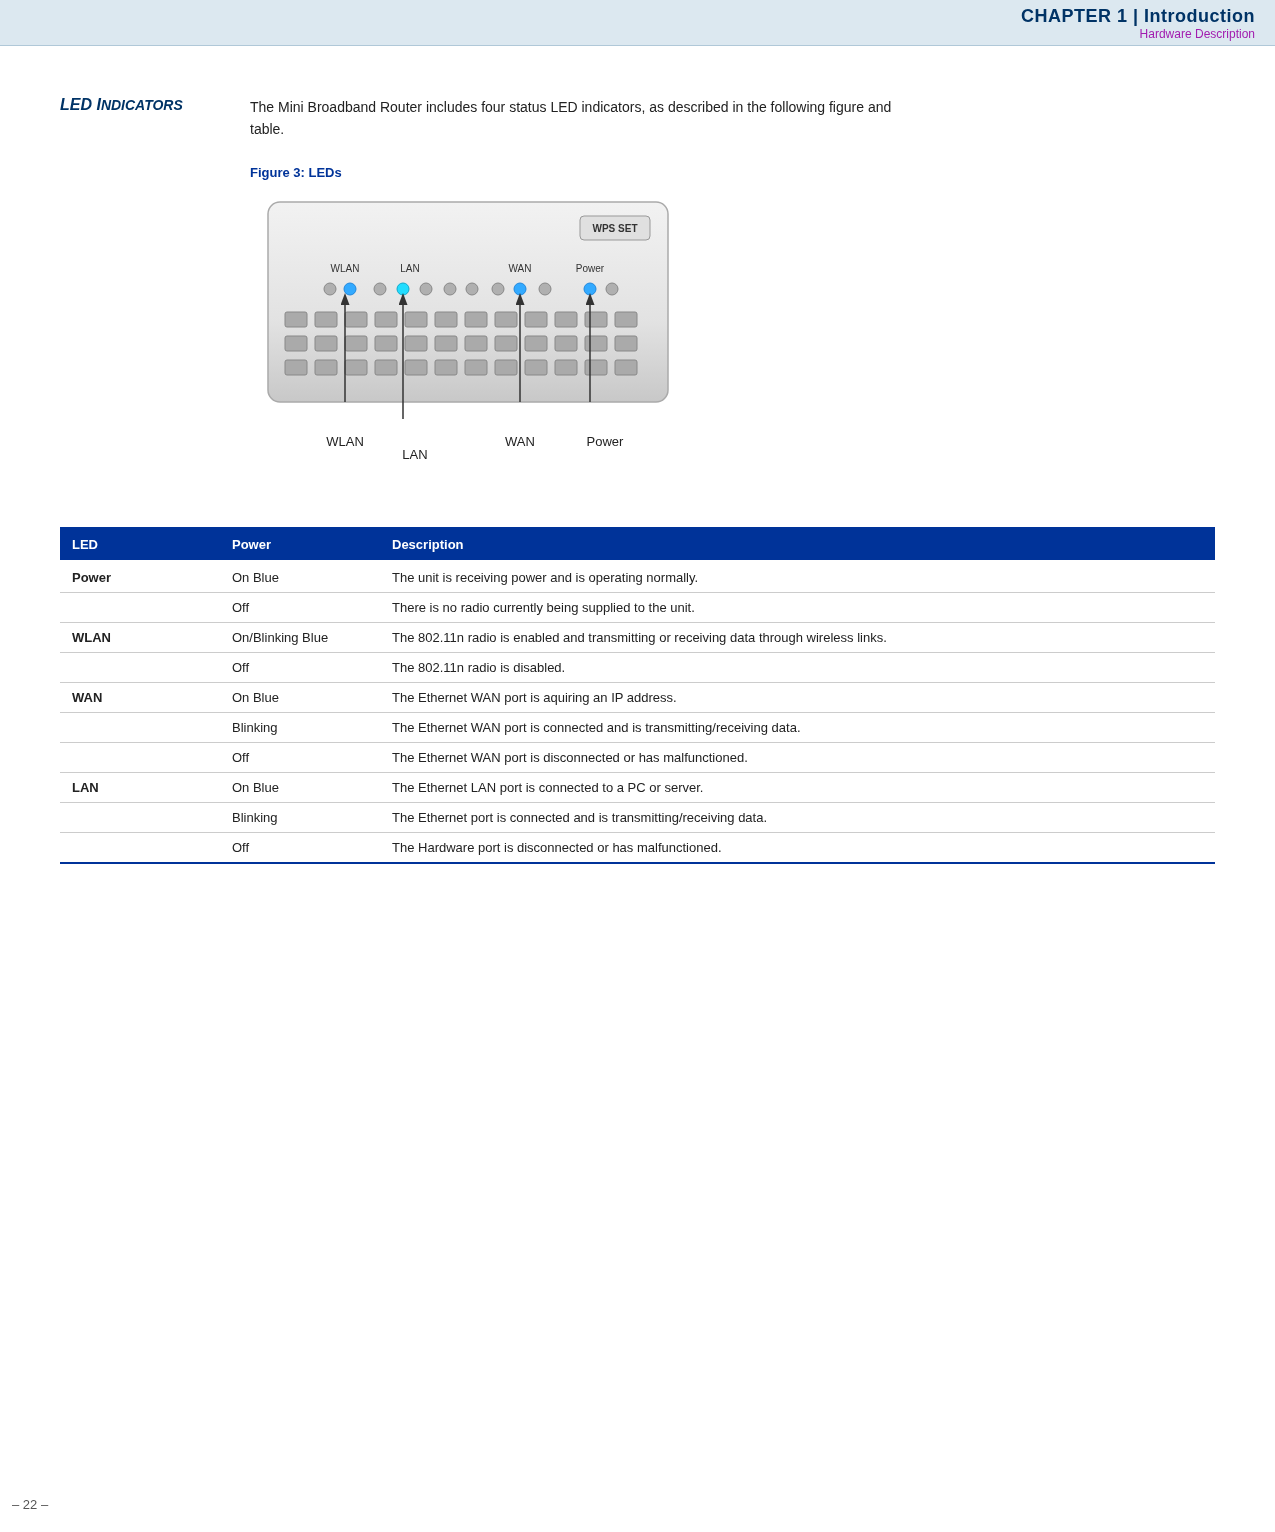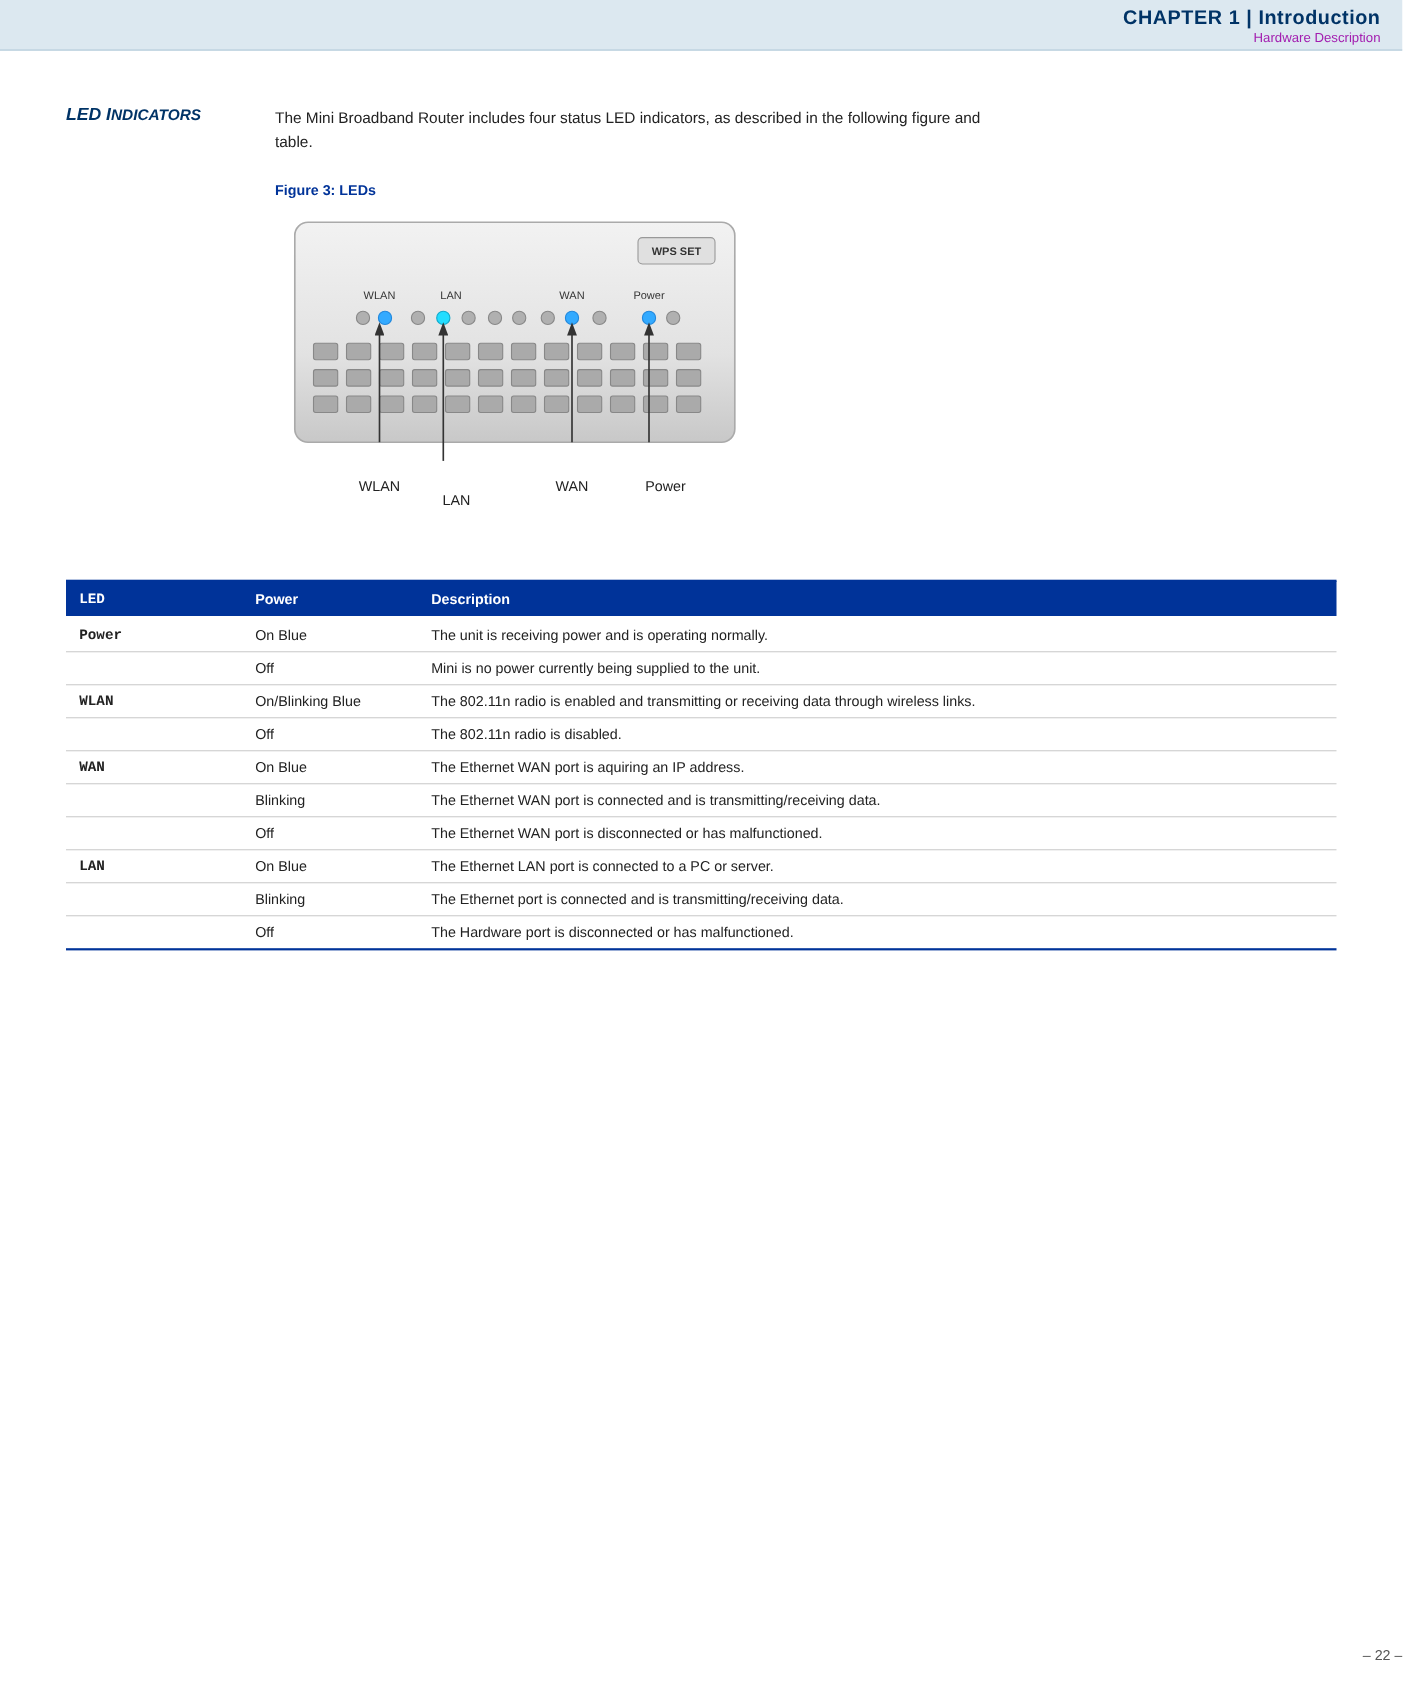--- a/index.html
+++ b/index.html
@@ -96,36 +96,36 @@
     .led-table tbody tr:last-child {
       border-bottom: 2px solid #003399;
     }
     .led-table tbody td {
       padding: 7px 12px;
       vertical-align: top;
     }
     .led-table tbody tr:first-child td {
       padding-top: 10px;
     }
-    .col-led { width: 160px; font-weight: bold; font-family: Liberation Mono, monospace; }
+    .col-led { width: 160px; font-weight: bold; }
     .col-status { width: 160px; }
     .col-desc { }
 
     
     .table-top-border {
       border-top: 2px solid #003399;
     }
 
     
     .page-footer {
       position: absolute;
       bottom: 20px;
       left: 12px;
       right: 0;
-      text-align: right;
+      text-align: left;
       font-size: 13px;
       color: #555;
     }
 
     
     .figure-svg-wrap {
       margin-left: 190px;
       margin-bottom: 40px;
     }
   </style>
@@ -266,21 +266,21 @@
     </thead>
     <tbody id="table-body">
     <tr>
           <td class="col-led">Power</td>
           <td class="col-status">On Blue</td>
           <td class="col-desc">The unit is receiving power and is operating normally.</td>
         </tr>
         <tr>
           <td class="col-led"></td>
           <td class="col-status">Off</td>
-          <td class="col-desc">Mini is no power currently being supplied to the unit.</td>
+          <td class="col-desc">There is no radio currently being supplied to the unit.</td>
         </tr>
         <tr>
           <td class="col-led">WLAN</td>
           <td class="col-status">On/Blinking Blue</td>
           <td class="col-desc">The 802.11n radio is enabled and transmitting or receiving data through wireless links.</td>
         </tr>
         <tr>
           <td class="col-led"></td>
           <td class="col-status">Off</td>
           <td class="col-desc">The 802.11n radio is disabled.</td>

